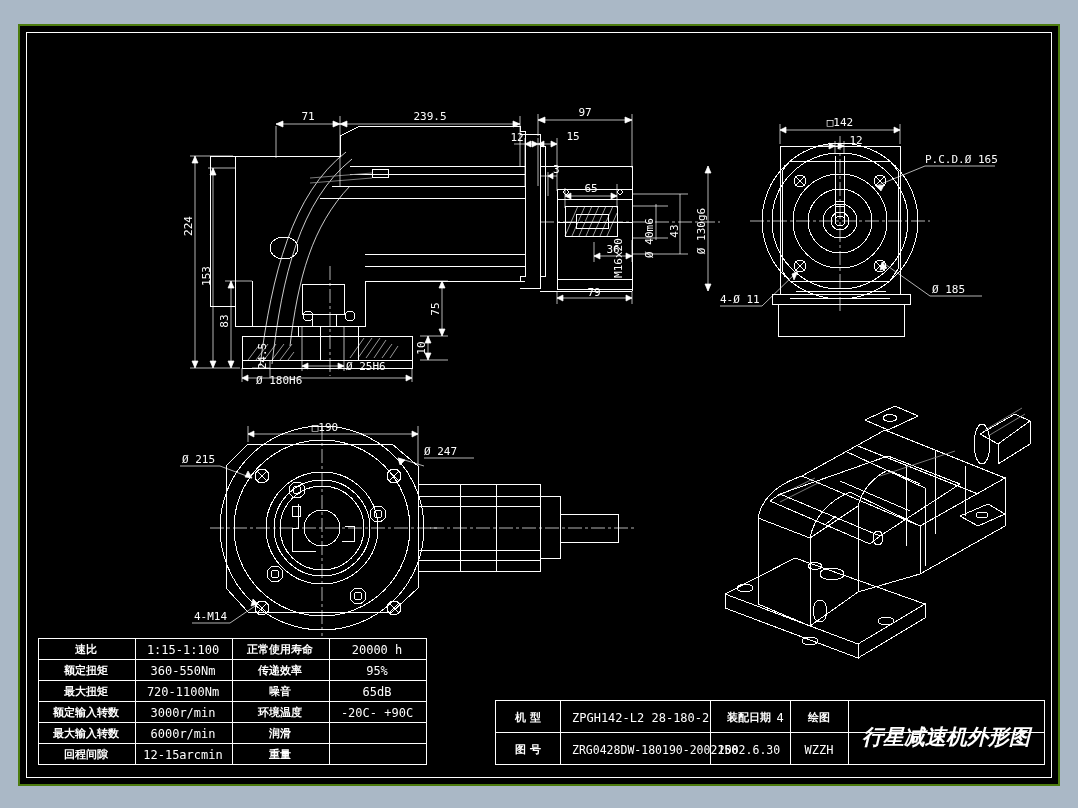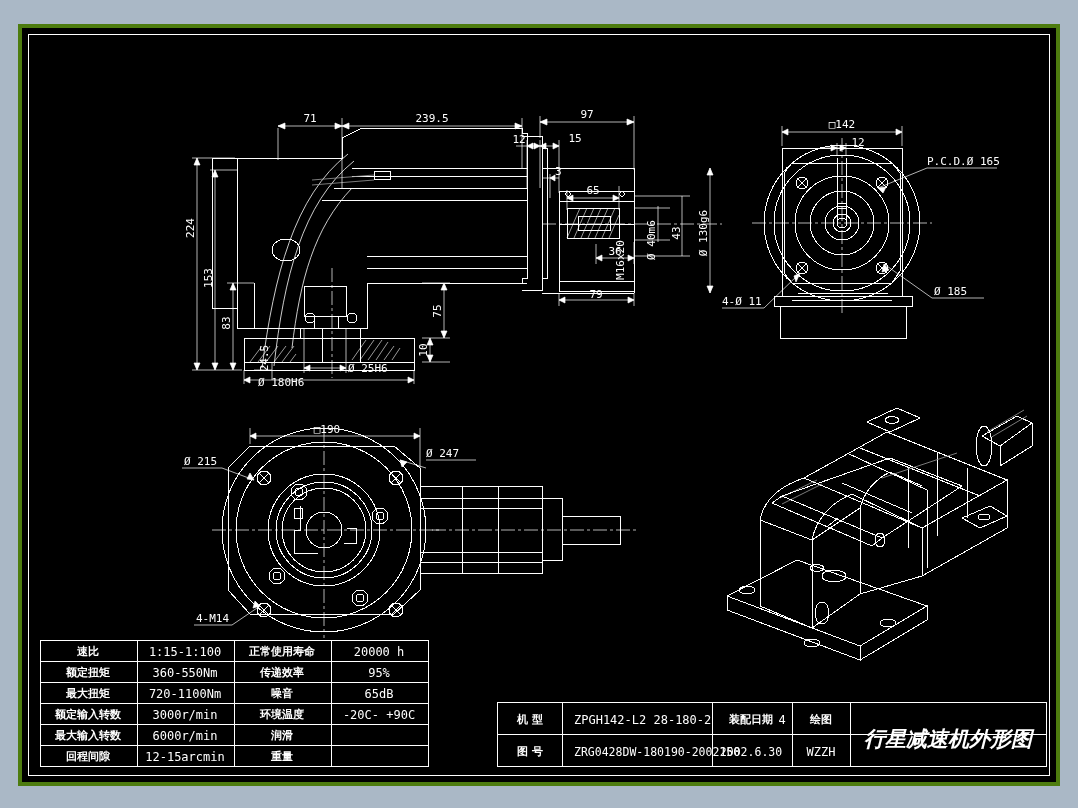--- a/index.html
+++ b/index.html
@@ -1,18 +1,18 @@
 <!DOCTYPE html>
 <html><head>
 <meta charset="utf-8">
 <style>
   html,body{margin:0;padding:0;background:#b0bcc8;}
   body{width:1078px;height:808px;overflow:hidden;font-family:"DejaVu Sans",sans-serif;}
   #root{position:relative;width:1078px;height:808px;background:#aab8c6;}
-  #sheet{position:absolute;left:18px;top:24px;width:1042px;height:762px;background:#000;border:4px solid #4d7c0f;box-sizing:border-box;}
+  #sheet{position:absolute;left:18px;top:24px;width:1042px;height:762px;background:#000;border:2px solid #4d7c0f;box-sizing:border-box;}
   #frame{position:absolute;left:6px;top:6px;right:6px;bottom:6px;border:1px solid #ffffff;box-sizing:border-box;}
   svg{position:absolute;left:0;top:0;}
   .ln{stroke:#ffffff;stroke-width:1;fill:none;shape-rendering:crispEdges;}
   .lnt{stroke:#ffffff;stroke-width:0.8;fill:none;}
   .cen{stroke:#ffffff;stroke-width:0.7;fill:none;stroke-dasharray:14 3 3 3;}
   .dim{stroke:#ffffff;stroke-width:0.7;fill:none;}
   .hatch{stroke:#ffffff;stroke-width:0.6;fill:none;}
   .gry{stroke:#9a9a9a;stroke-width:0.8;fill:none;}
   .txt{fill:#ffffff;font-family:"DejaVu Sans Mono",monospace;font-size:11px;letter-spacing:0px;}
   .txtc{fill:#ffffff;font-family:"DejaVu Sans Mono",monospace;font-size:11px;text-anchor:middle;}

